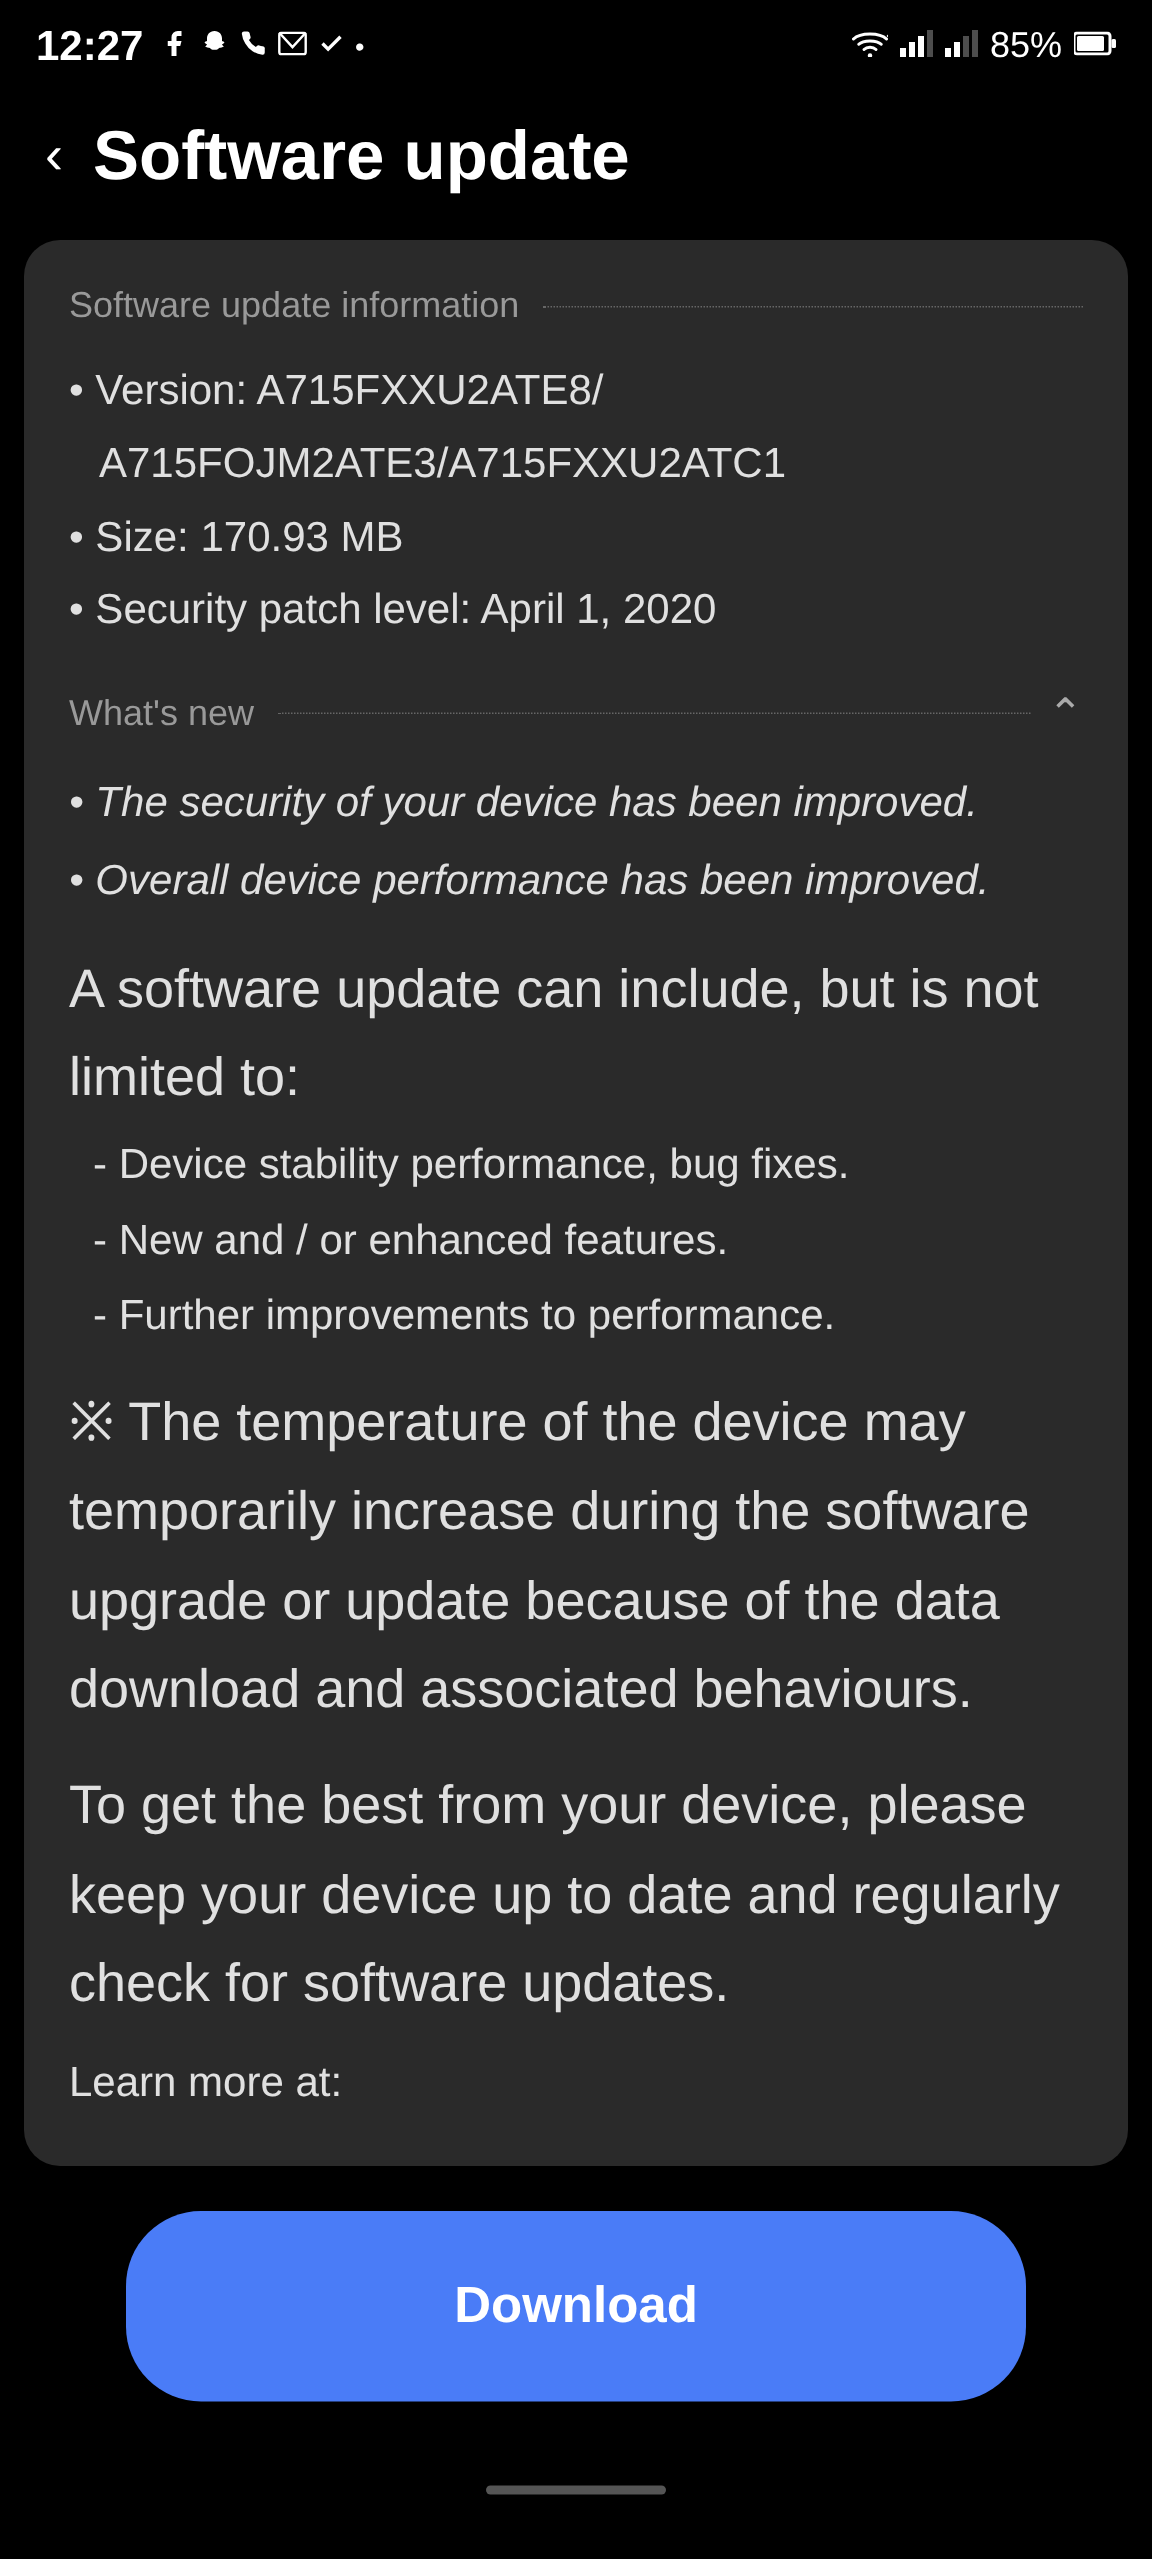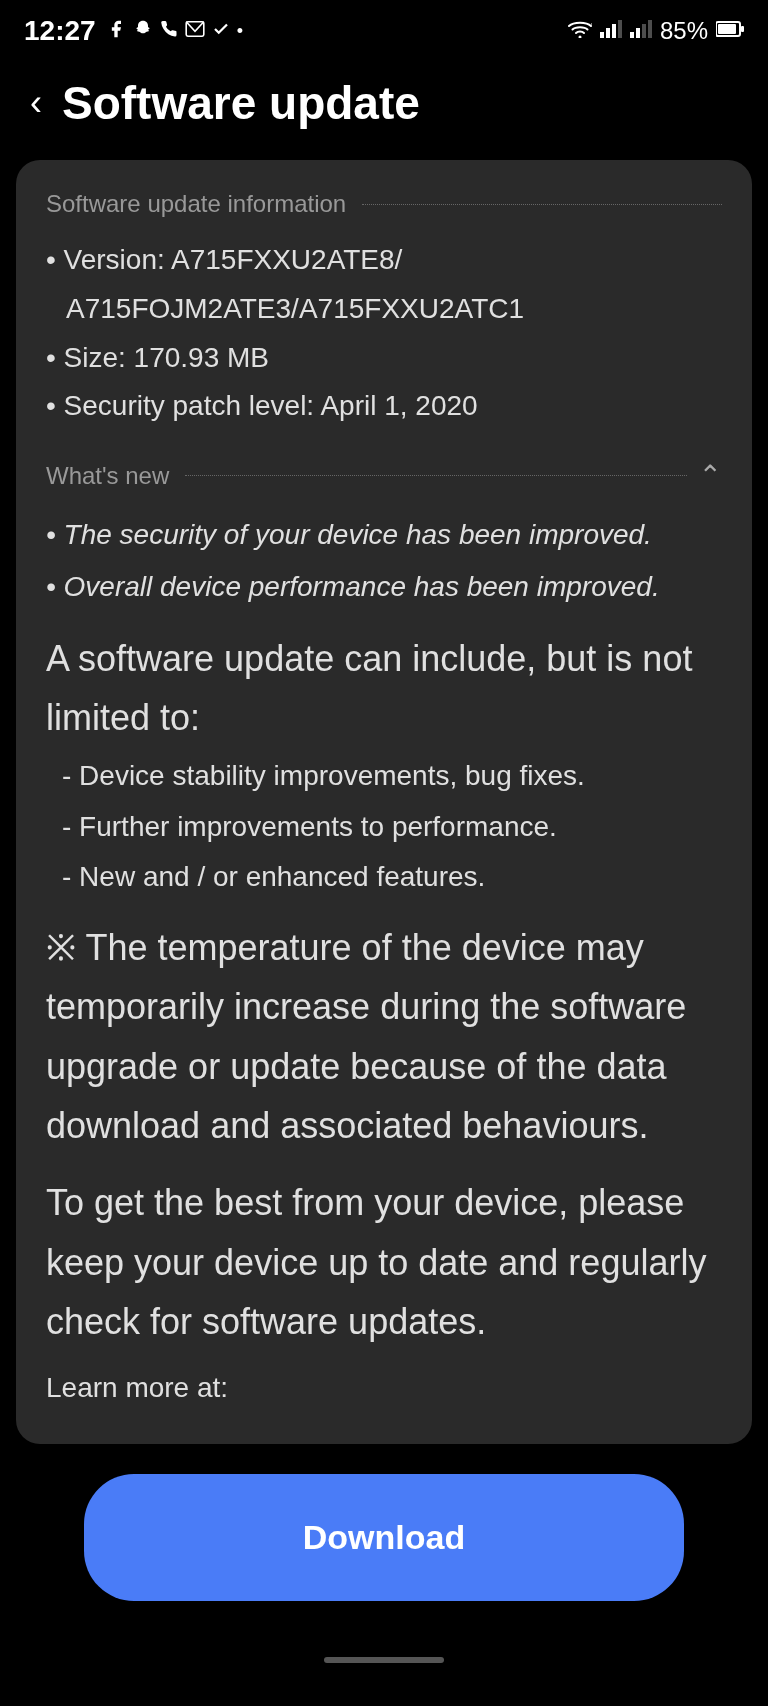--- a/index.html
+++ b/index.html
@@ -332,23 +332,23 @@
     <div class="section-header">
       <span class="section-title">What's new</span>
       <hr class="section-divider">
       <span class="section-collapse-icon">⌃</span>
     </div>
 
     <div class="content-text">• The security of your device has been improved.</div>
     <div class="content-text">• Overall device performance has been improved.</div>
 
     <div class="content-text-paragraph">A software update can include, but is not limited to:</div>
-    <div class="content-text-indent"> - Device stability improvements, bug fixes.</div>
+    <div class="content-text-indent"> - Device stability performance, bug fixes.</div>
+    <div class="content-text-indent"> - New and / or enhanced features.</div>
     <div class="content-text-indent"> - Further improvements to performance.</div>
-    <div class="content-text-indent"> - New and / or enhanced features.</div>
     <div class="content-text-paragraph">※ The temperature of the device may temporarily increase during the software upgrade or update because of the data download and associated behaviours.</div>
     <div class="content-text-paragraph">To get the best from your device, please keep your device up to date and regularly check for software updates.</div>
 
     <div class="learn-more">Learn more at:</div>
   </div>
 
 </div>
 
 <div class="buttons-container">
   <button class="btn-download">Download</button>

